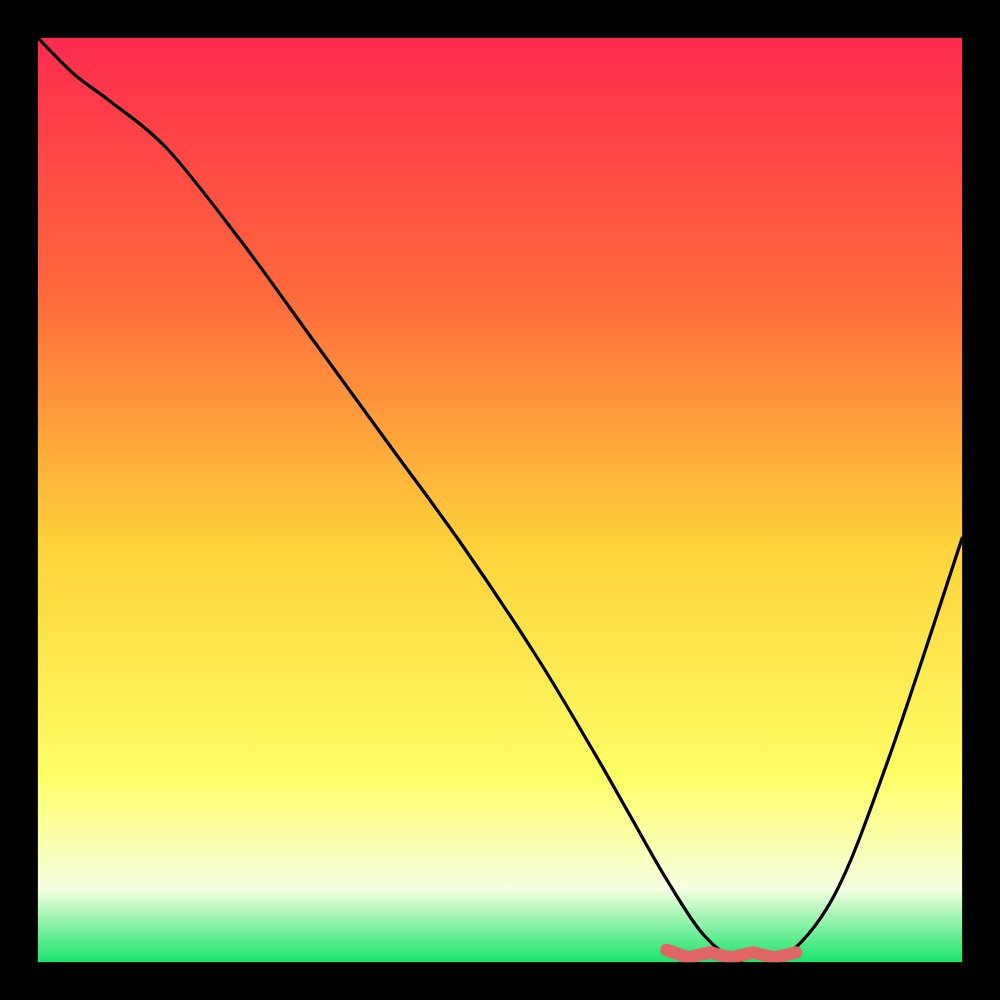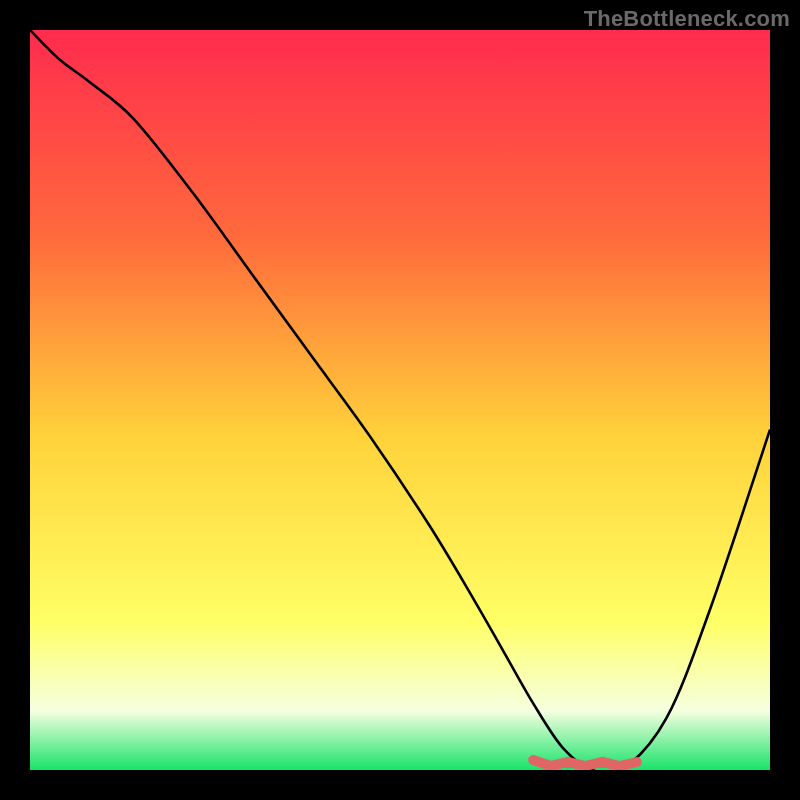--- a/index.html
+++ b/index.html
@@ -38,21 +38,20 @@
   .plot svg {
     display: block;
     width: 740px;
     height: 740px;
   }
 </style>
 </head>
 <body>
 
 <div class="frame">
-  <div class="watermark">TheBottleneck.com</div>
 
   <div class="plot">
     <svg id="chart-svg" viewBox="0 0 740 740" preserveAspectRatio="none">
       <defs>
         <linearGradient id="bg-grad" x1="0" y1="0" x2="0" y2="1">
           <stop id="g0" offset="0%" stop-color="#ff2b4e"></stop>
           <stop id="g1" offset="28%" stop-color="#ff6a3c"></stop>
           <stop id="g2" offset="55%" stop-color="#ffd23a"></stop>
           <stop id="g3" offset="80%" stop-color="#ffff66"></stop>
           <stop id="g4" offset="92%" stop-color="#f6ffe0"></stop>

